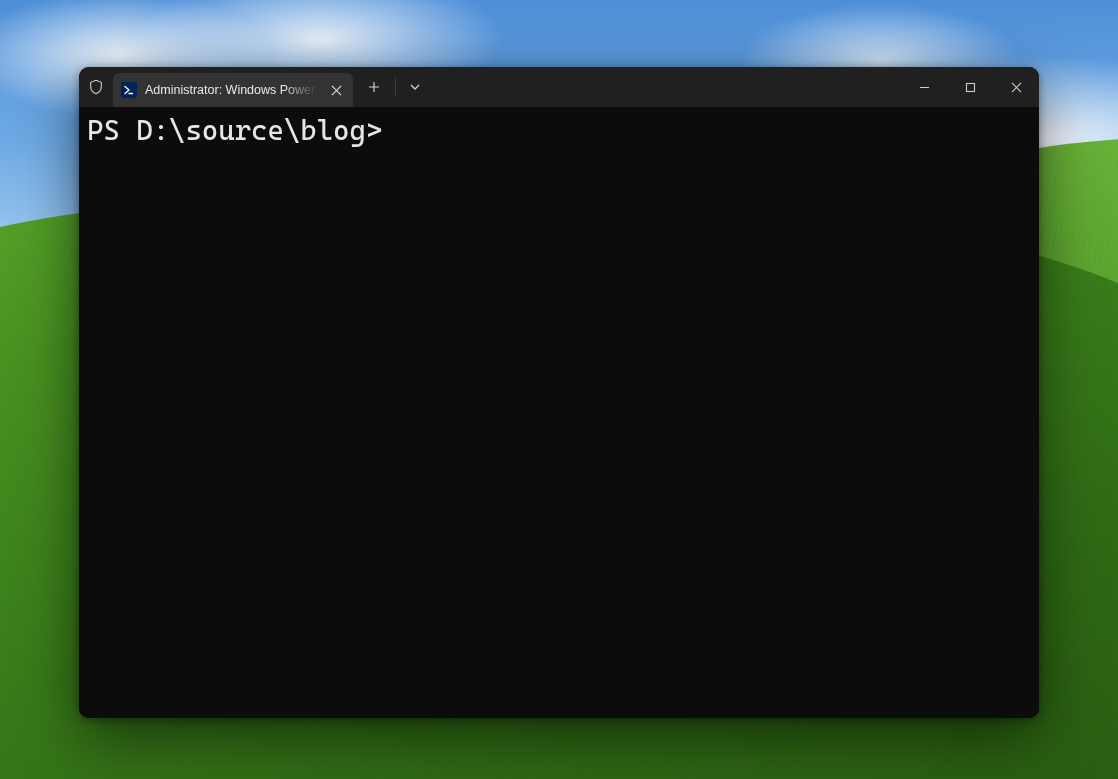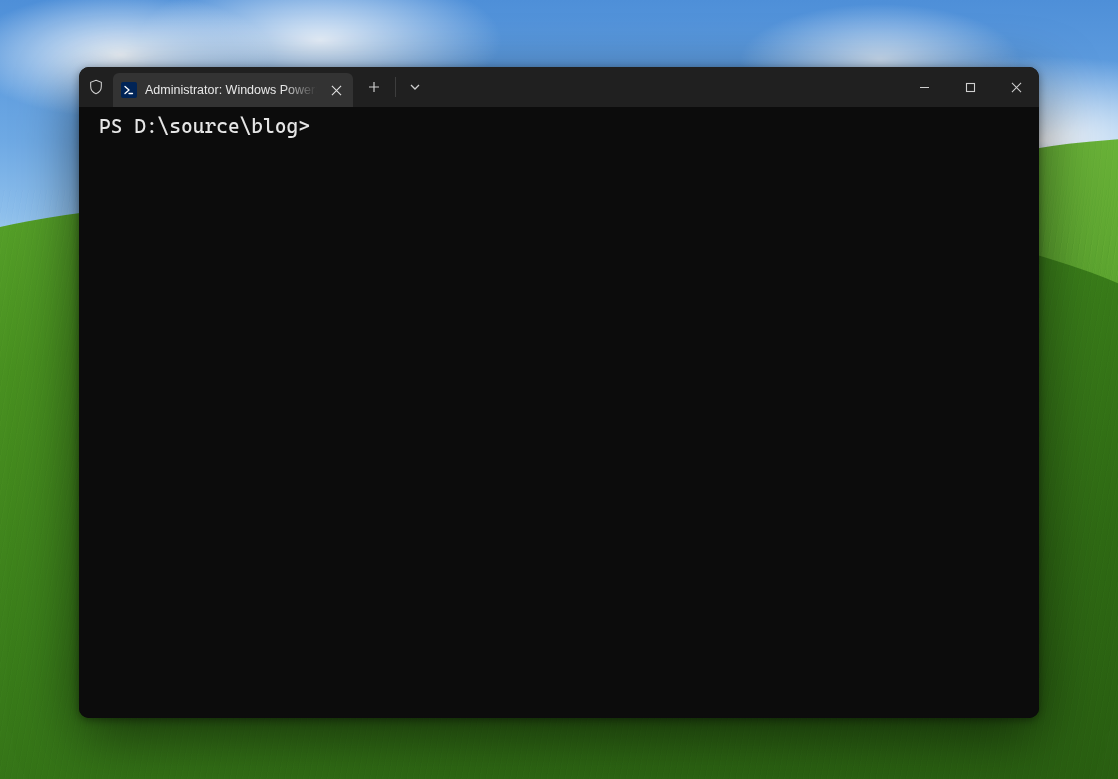--- a/index.html
+++ b/index.html
@@ -148,23 +148,23 @@
     width: 46px;
     display: flex; align-items: center; justify-content: center;
     color: #cfcfcf;
   }
 
   .terminal-body {
     flex: 1 1 auto;
     background: #0c0c0c;
     color: #cccccc;
     font-family: "Cascadia Mono", "Consolas", monospace;
-    font-size: 20px;
+    font-size: 28px;
     line-height: 1.3;
-    padding: 6px 20px;
+    padding: 6px 8px;
     white-space: pre;
     overflow: hidden;
   }
   .prompt-line { color: #e6e6e6; }
   .cursor {
     display: inline-block;
     width: 12px; height: 1.15em;
     vertical-align: text-bottom;
   }
 

